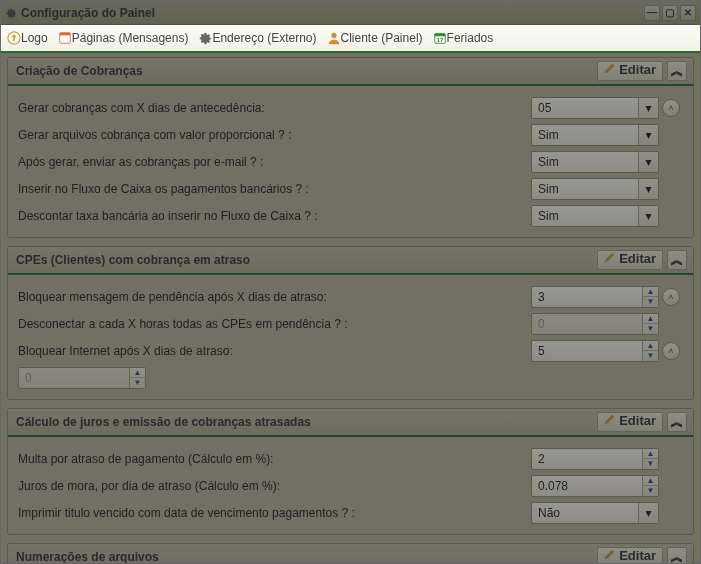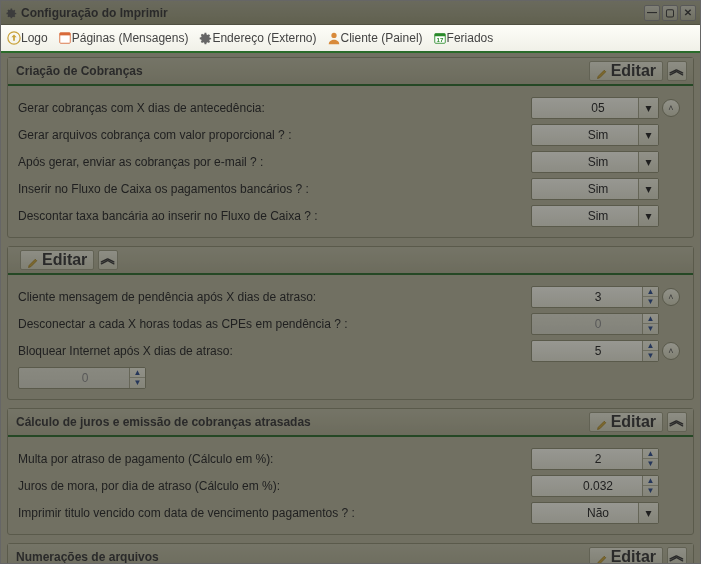--- a/index.html
+++ b/index.html
@@ -57,43 +57,42 @@
     background: linear-gradient(#bcbba2, #acab90);
     border-bottom: 2px solid #2a6b2a;
     font-size: 12px; font-weight: bold; color: #333;
   }
   .panel-header .ph-title { flex: 1; }
   .panel-header .edit-btn, .panel-header .collapse-btn {
     height: 20px;
     background: linear-gradient(#e8e8d8,#cfcfb8);
     border: 1px solid #9a9a80;
     border-radius: 2px;
-    display: flex; align-items: flex-end; justify-content: center;
-    font-size: 16px; color: #333; cursor: pointer;
+    display: flex; align-items: flex-start; justify-content: center;
+    font-size: 13px; color: #333; cursor: pointer;
     margin-left: 4px; padding: 0 6px;
   }
   .panel-header .collapse-btn { width: 20px; padding: 0; }
   .panel-body { padding: 8px 10px; }
   .field-row {
     display: flex; align-items: center;
     height: 27px;
     font-size: 12px; color: #222;
   }
   .field-row .lbl { flex: 1; }
   .field-row .ctrl { width: 128px; display: flex; align-items: center; }
   .field-row .extra { width: 24px; display: flex; align-items: center; justify-content: center; }
   .combo, .spinner {
     height: 22px;
     background: linear-gradient(#fafaf0,#e6e6d6);
     border: 1px solid #8a8a70;
     border-radius: 2px;
     display: flex; align-items: center;
     font-size: 12px; color: #222;
     position: relative;
-    justify-content: center;
   }
   .combo { width: 100%; padding-left: 6px; }
   .combo .arrow-btn {
     position: absolute; right: 0; top: 0; bottom: 0; width: 20px;
     border-left: 1px solid #a0a088;
     display: flex; align-items: center; justify-content: center;
     cursor: pointer;
     background: linear-gradient(#efefdf,#d8d8c4);
   }
   .spinner { width: 100%; padding-left: 6px; }
@@ -131,21 +130,21 @@
 </head>
 <body>
 
 <div class="window">
 
   <div class="titlebar">
     <div class="title">
       <svg class="gear" viewBox="0 0 16 16">
           <path fill="#555" d="M8 5a3 3 0 100 6 3 3 0 000-6zm7 3l-1.6-.3a5.5 5.5 0 00-.5-1.2l.9-1.4-1.4-1.4-1.4.9a5.5 5.5 0 00-1.2-.5L9.5 2h-2l-.3 1.6c-.4.1-.8.3-1.2.5l-1.4-.9L3.2 4.6l.9 1.4c-.2.4-.4.8-.5 1.2L2 7.5v2l1.6.3c.1.4.3.8.5 1.2l-.9 1.4 1.4 1.4 1.4-.9c.4.2.8.4 1.2.5l.3 1.6h2l.3-1.6c.4-.1.8-.3 1.2-.5l1.4.9 1.4-1.4-.9-1.4c.2-.4.4-.8.5-1.2L15 9.5v-2z"></path>
         </svg>
-      <span>Configuração do Imprimir</span>
+      <span>Configuração do Painel</span>
     </div>
     <div class="win-btns">
       <div class="win-btn">—</div>
       <div class="win-btn">▢</div>
       <div class="win-btn">✕</div>
     </div>
   </div>
 
   <div class="toolbar">
     <div class="tab-item">
@@ -249,31 +248,32 @@
               <div class="arrow-btn">▾</div>
             </div>
           </div>
           <div class="extra"></div>
         </div>
       </div>
     </div>
 
     <div class="panel">
       <div class="panel-header">
+        <span class="ph-title">CPEs (Clientes) com cobrança em atraso</span>
         <div class="edit-btn">
           <svg class="pencil" viewBox="0 0 16 16">
               <path d="M2 14l1-3 8-8 2 2-8 8-3 1z" fill="#caa43a" stroke="#9a7a1a"></path>
             </svg>
           <span style="margin-left:3px">Editar</span>
         </div>
         <div class="collapse-btn">︽</div>
       </div>
       <div class="panel-body">
         <div class="field-row">
-          <span class="lbl">Cliente mensagem de pendência após X dias de atraso:</span>
+          <span class="lbl">Bloquear mensagem de pendência após X dias de atraso:</span>
           <div class="ctrl">
             <div class="spinner">
               <span>3</span>
               <div class="spin-btns">
                   <div>▲</div>
                   <div>▼</div>
                 </div>
             </div>
           </div>
           <div class="extra">
@@ -345,21 +345,21 @@
                   <div>▼</div>
                 </div>
             </div>
           </div>
           <div class="extra"></div>
         </div>
         <div class="field-row">
           <span class="lbl">Juros de mora, por dia de atraso (Cálculo em %):</span>
           <div class="ctrl">
             <div class="spinner">
-              <span>0.032</span>
+              <span>0.078</span>
               <div class="spin-btns">
                   <div>▲</div>
                   <div>▼</div>
                 </div>
             </div>
           </div>
           <div class="extra"></div>
         </div>
         <div class="field-row">
           <span class="lbl">Imprimir titulo vencido com data de vencimento pagamentos ? :</span>

